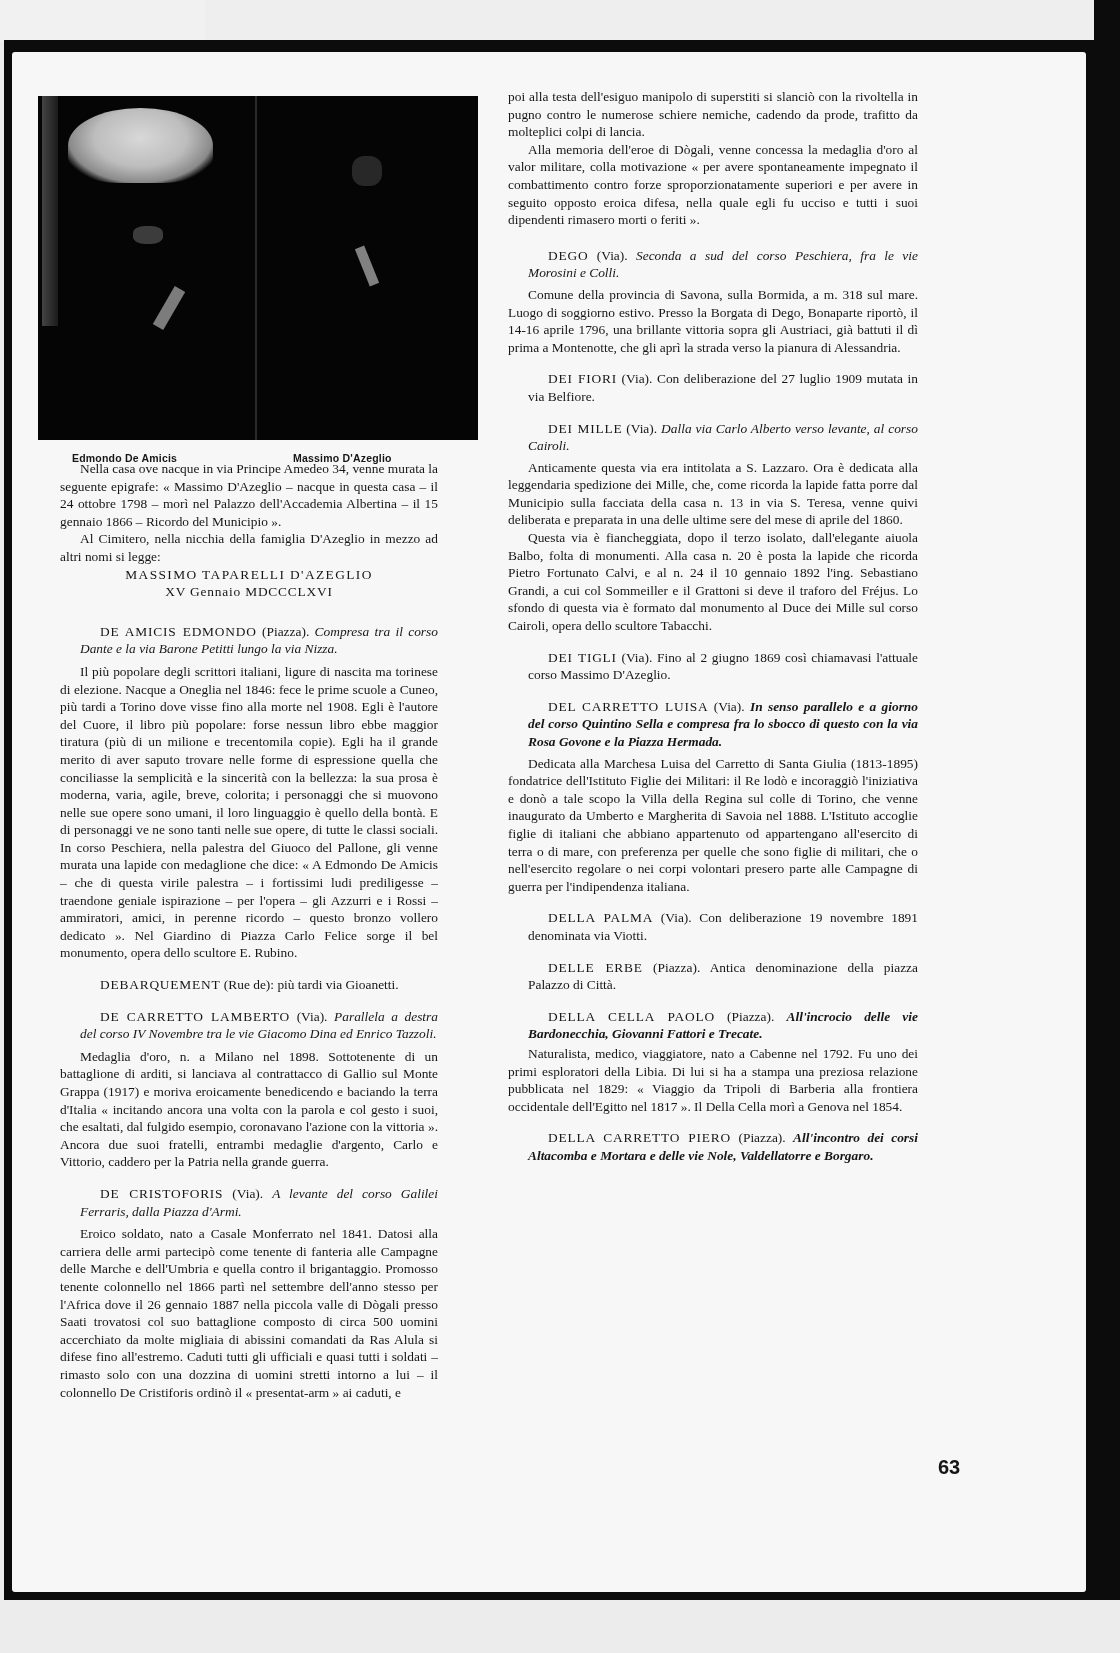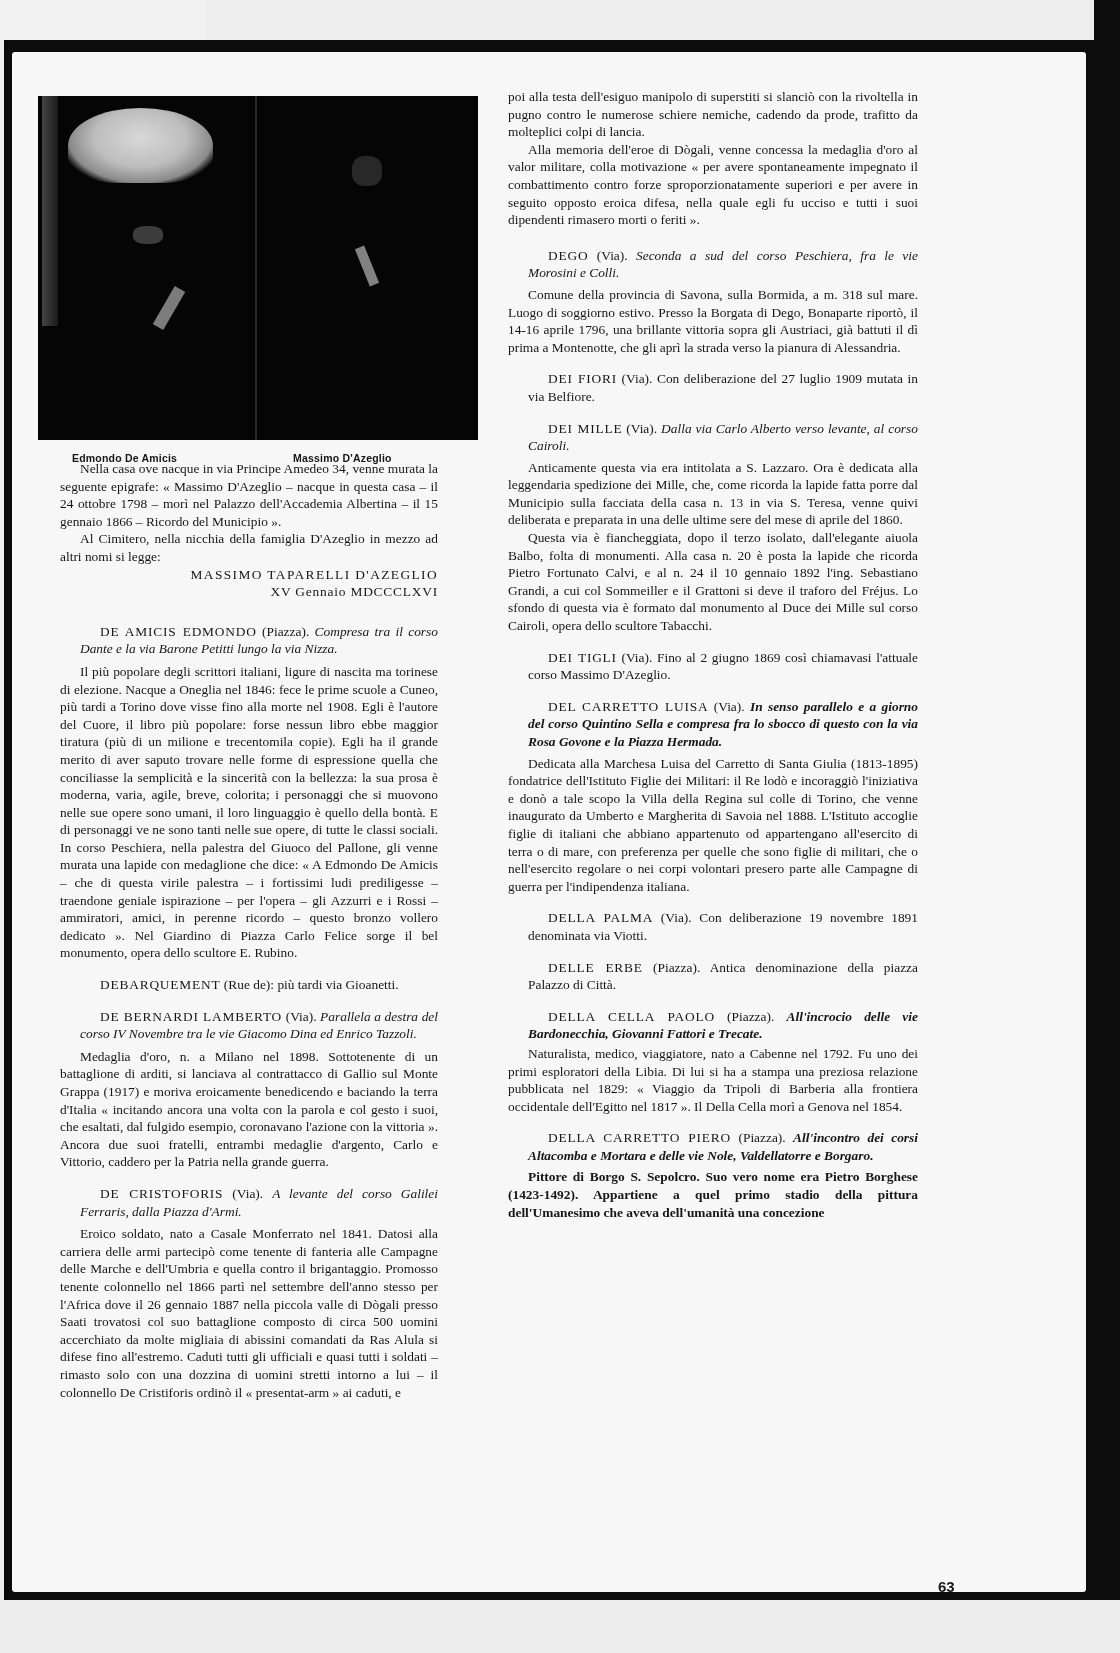--- a/index.html
+++ b/index.html
@@ -21,23 +21,23 @@
   .film-edge{position:absolute;left:4px;top:0;width:16px;height:230px;background:linear-gradient(90deg,#6e6e6e,#2a2a2a);opacity:.6;}
   .caption{position:absolute;top:452px;font-family:"Liberation Sans","DejaVu Sans",sans-serif;font-weight:bold;font-size:10.5px;letter-spacing:.2px;}
   .col{position:absolute;font-size:13.4px;line-height:17.6px;text-align:justify;}
   .col.left{left:60px;top:460px;width:378px;}
   .col.right{left:508px;top:88px;width:410px;}
   .col p{margin:0;text-indent:20px;}
   .entry{margin-top:14px;}
   .entry-head{margin:0;padding-left:20px;text-indent:-20px;}
   .entry-head .name{letter-spacing:.8px;}
   .entry-head .desc{font-style:italic;}
-  .epigraph{text-align:right;letter-spacing:1.4px;margin:10px 0 0 0;text-indent:0 !important;}
+  .epigraph{text-align:center;letter-spacing:1.4px;margin:10px 0 0 0;text-indent:0 !important;}
   .epigraph.l2{margin-top:0;letter-spacing:.8px;}
-  .page-number{position:absolute;left:938px;top:1578px;font-weight:bold;font-size:15px;font-family:"Liberation Sans",sans-serif;}
+  .page-number{position:absolute;left:938px;top:1456px;font-weight:bold;font-size:20px;font-family:"Liberation Sans",sans-serif;}
 </style>
 </head>
 <body>
 
 <div class="top-notch"></div>
 <div class="scan-frame"></div>
 <div class="right-edge"></div>
 <div class="bottom-band"></div>
 
 <div class="page"></div>
@@ -77,21 +77,21 @@
   <div class="entry">
     <p class="entry-head">
       <span class="name">DEBARQUEMENT</span>
       <span>(Rue de):</span>
       <span>più tardi via Gioanetti.</span>
     </p>
   </div>
 
   <div class="entry">
     <p class="entry-head">
-      <span class="name">DE BERNARDI LAMBERTO</span>
+      <span class="name">DE CARRETTO LAMBERTO</span>
       <span>(Via).</span>
       <span class="desc">Parallela a destra del corso IV Novembre tra le vie Giacomo Dina ed Enrico Tazzoli.</span>
     </p>
     <p style="margin-top:5px;">Medaglia d'oro, n. a Milano nel 1898. Sottotenente di un battaglione di arditi, si lanciava al contrattacco di Gallio sul Monte Grappa (1917) e moriva eroicamente benedicendo e baciando la terra d'Italia « incitando ancora una volta con la parola e col gesto i suoi, che esaltati, dal fulgido esempio, coronavano l'azione con la vittoria ». Ancora due suoi fratelli, entrambi medaglie d'argento, Carlo e Vittorio, caddero per la Patria nella grande guerra.</p>
   </div>
 
   <div class="entry">
     <p class="entry-head">
       <span class="name">DE CRISTOFORIS</span>
       <span>(Via).</span>
@@ -174,17 +174,16 @@
     </p>
     <p style="margin-top:2px;">Naturalista, medico, viaggiatore, nato a Cabenne nel 1792. Fu uno dei primi esploratori della Libia. Di lui si ha a stampa una preziosa relazione pubblicata nel 1829: « Viaggio da Tripoli di Barberia alla frontiera occidentale dell'Egitto nel 1817 ». Il Della Cella morì a Genova nel 1854.</p>
   </div>
 
   <div class="entry">
     <p class="entry-head">
       <span class="name">DELLA CARRETTO PIERO</span>
       <span>(Piazza).</span>
       <span class="desc" style="font-weight:bold;">All'incontro dei corsi Altacomba e Mortara e delle vie Nole, Valdellatorre e Borgaro.</span>
     </p>
-    <p style="margin-top:4px;font-weight:bold;">Pittore di Borgo S. Sepolcro. Suo vero nome era Pietro Borghese (1423-1492). Appartiene a quel primo stadio della pittura dell'Umanesimo che aveva dell'umanità una concezione</p>
   </div>
 </div>
 
 <div class="page-number">63</div>
 
 </body></html>

